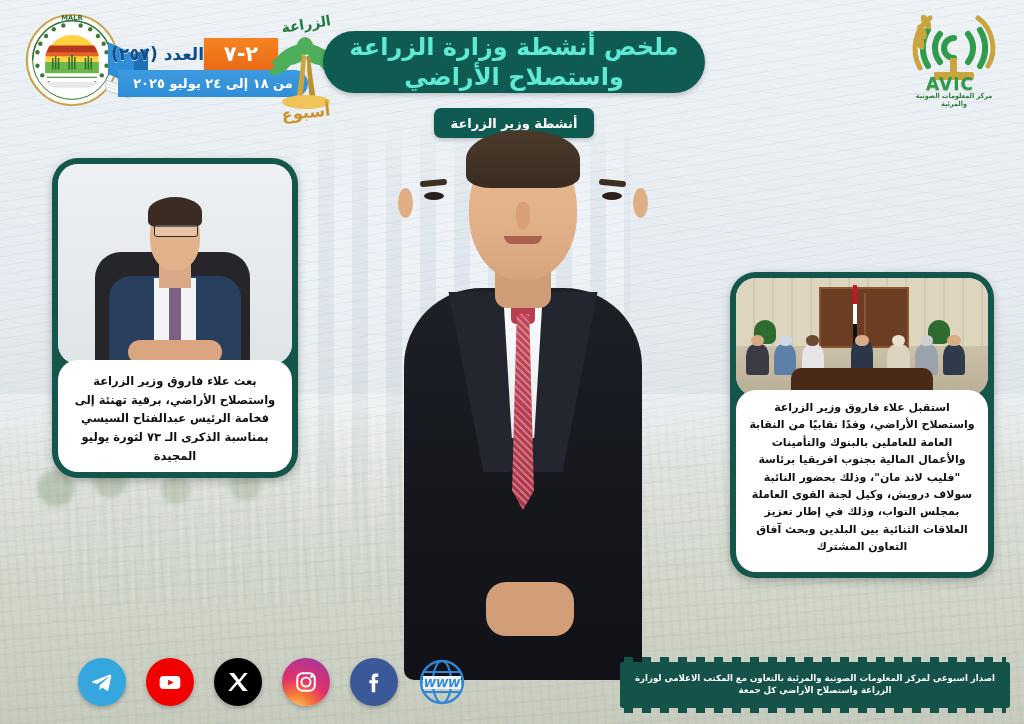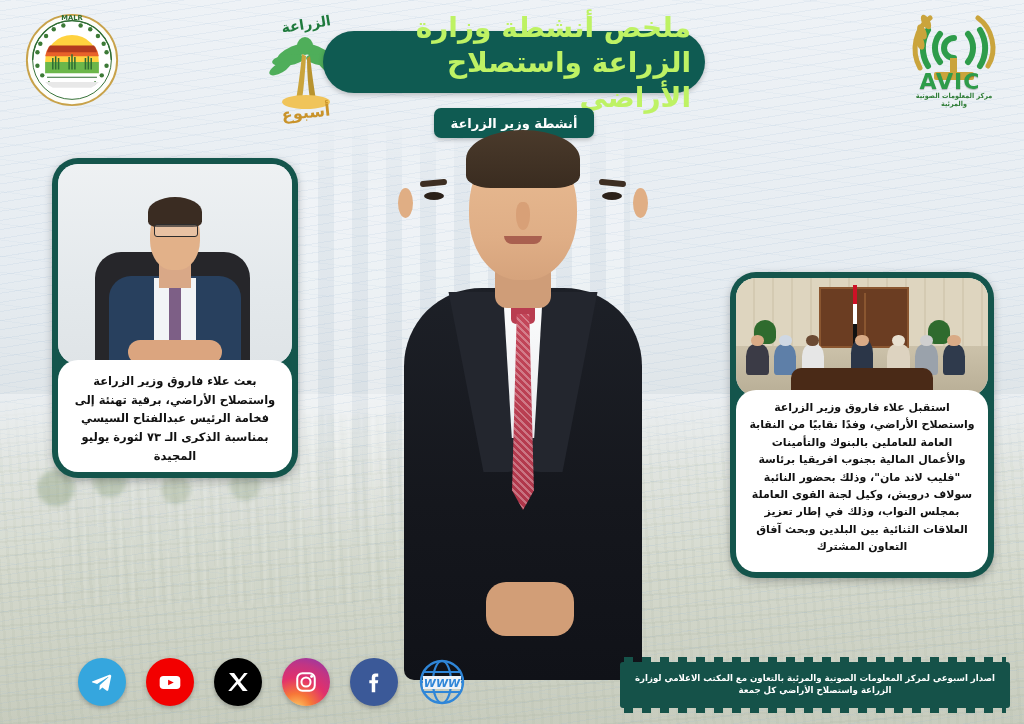--- a/index.html
+++ b/index.html
@@ -92,39 +92,39 @@
     position:absolute;width:96px;text-align:center;
     color:#1f7a3d;font-weight:bold;font-size:14px;direction:rtl;
   }
   .palm-top{top:4px;transform:rotate(-9deg);}
   .palm-bot{bottom:2px;transform:rotate(-6deg);color:#c9932a;font-size:16px;}
 
   
   .avic{position:absolute;right:16px;top:6px;width:108px;height:104px;text-align:center;}
   .avic-name{
     position:absolute;left:0;right:8px;bottom:16px;
-    font-weight:bold;font-size:22px;color:#2e9c4a;letter-spacing:1px;
+    font-weight:bold;font-size:17px;color:#2e9c4a;letter-spacing:1px;
     text-shadow:0 1px 1px rgba(0,0,0,.25);
   }
   .avic-sub{
     position:absolute;left:0;right:0;bottom:2px;
     font-size:7px;color:#2e7d36;direction:rtl;font-weight:bold;
     transform:scaleX(.92);
   }
 
   
   .title-pill{
     position:absolute;left:323px;top:31px;width:382px;height:62px;
     background:#0f5b52;border-radius:32px;
     display:flex;align-items:center;justify-content:center;
     box-shadow:0 2px 5px rgba(0,0,0,.22);
   }
   .title-pill span{
-    color:#bef264;font-weight:bold;font-size:28px;direction:rtl;
-    text-align:right;line-height:1.25;padding:0 14px;
+    color:#5eead4;font-weight:bold;font-size:24px;direction:rtl;
+    text-align:center;line-height:1.25;padding:0 14px;
   }
   .subtitle-pill{
     position:absolute;left:434px;top:108px;width:160px;height:30px;
     background:#0f5b52;border-radius:7px;
     display:flex;align-items:center;justify-content:center;
     box-shadow:0 2px 4px rgba(0,0,0,.2);
     text-align:right;
   }
   .subtitle-pill span{color:#fff;font-weight:bold;font-size:13px;direction:rtl;}
 
@@ -304,20 +304,39 @@
       <g stroke="#2f6d33" stroke-width="1.6" fill="none">
         <path d="M33 60V46M30 60V48M36 60V48"></path>
         <path d="M50 60V44M47 60V47M53 60V47"></path>
         <path d="M67 60V46M64 60V48M70 60V48"></path>
       </g>
       <path d="M22 73h56a28 28 0 0 1-8 6H30a28 28 0 0 1-8-6z" fill="#e8e8e8"></path>
       <text x="50" y="8" font-size="7" font-weight="bold" fill="#2f6d33" text-anchor="middle" font-family="DejaVu Sans, sans-serif">MALR</text>
     </svg>
   </div>
 
+  <div class="issue-wrap">
+    <div class="issue-book">
+      <svg viewBox="0 0 46 62" width="46" height="62">
+        <path d="M4 2 L30 14 L30 46 L4 34 Z" fill="#2f8ed6"></path>
+        <path d="M30 14 L44 8 L44 40 L30 46 Z" fill="#1d6fb4"></path>
+        <g fill="#ffffff" stroke="#bcc9d6" stroke-width="1">
+          <path d="M2 40 L24 48 L24 58 L2 50 Z"></path>
+          <path d="M24 48 L42 42 L42 52 L24 58 Z"></path>
+        </g>
+        <g stroke="#cfd8e2" stroke-width=".8">
+          <path d="M4 44 L22 50"></path>
+            <path d="M4 47 L22 53"></path>
+        </g>
+      </svg>
+    </div>
+    <div class="issue-num">العدد (٢٥٧)</div>
+    <div class="issue-orange">٢-٧</div>
+    <div class="issue-blue">من ١٨ إلى ٢٤ يوليو ٢٠٢٥</div>
+  </div>
 
   <div class="palm">
     <div class="palm-top">الزراعة</div>
     <svg viewBox="0 0 96 112" width="96" height="112">
       <g fill="#4fae5a">
         <ellipse cx="36" cy="40" rx="18" ry="6" transform="rotate(-24 36 40)"></ellipse>
         <ellipse cx="58" cy="40" rx="18" ry="6" transform="rotate(24 58 40)"></ellipse>
         <ellipse cx="30" cy="48" rx="16" ry="5.5" transform="rotate(-8 30 48)"></ellipse>
         <ellipse cx="64" cy="48" rx="16" ry="5.5" transform="rotate(8 64 48)"></ellipse>
         <ellipse cx="47" cy="34" rx="8" ry="9"></ellipse>

